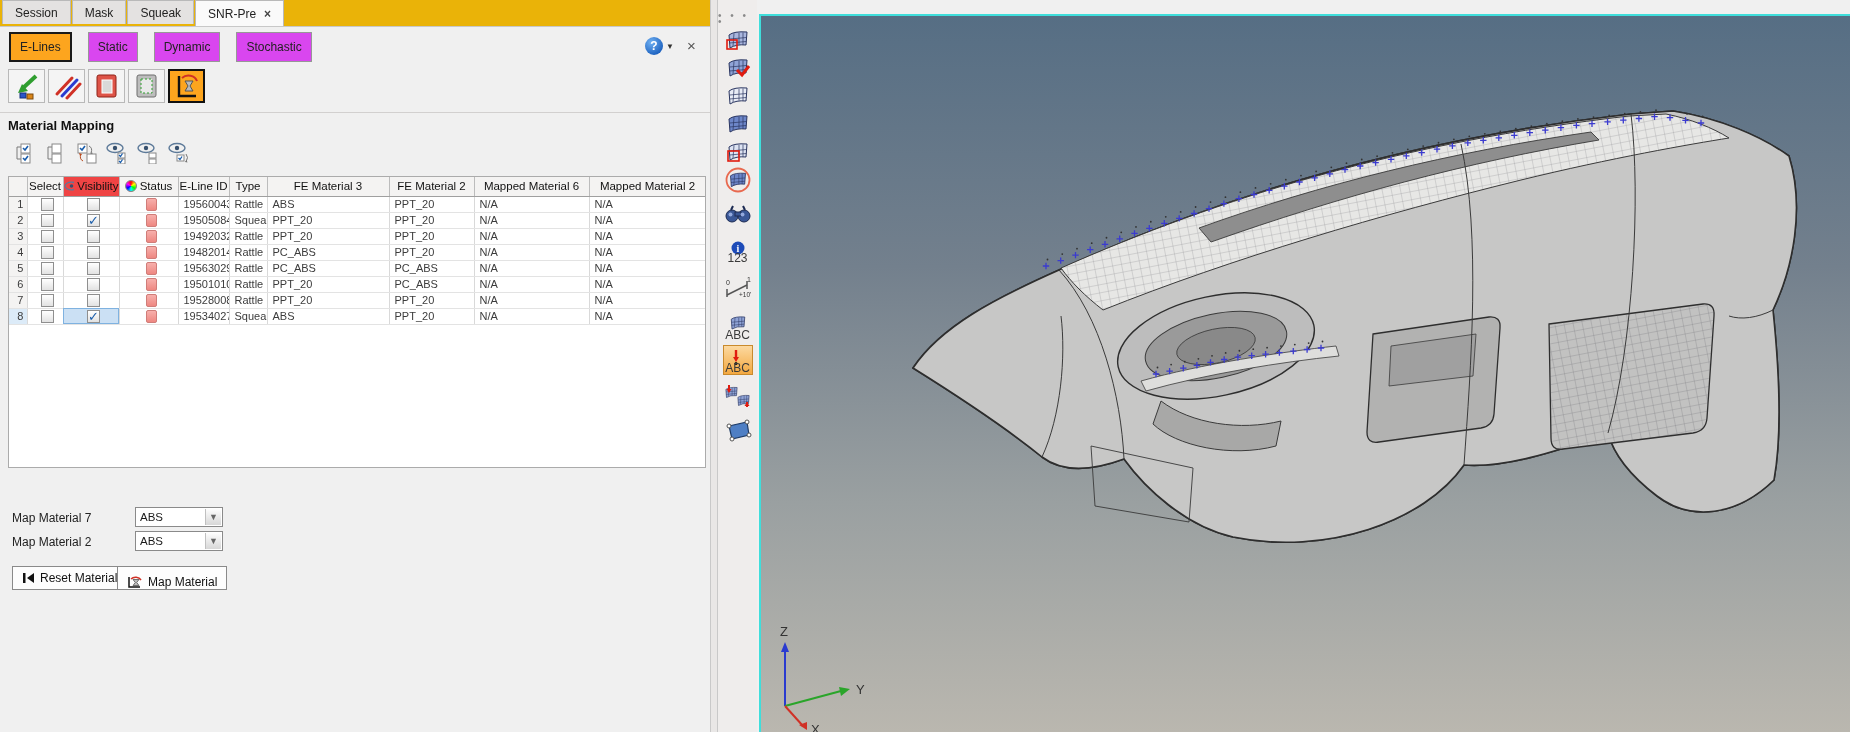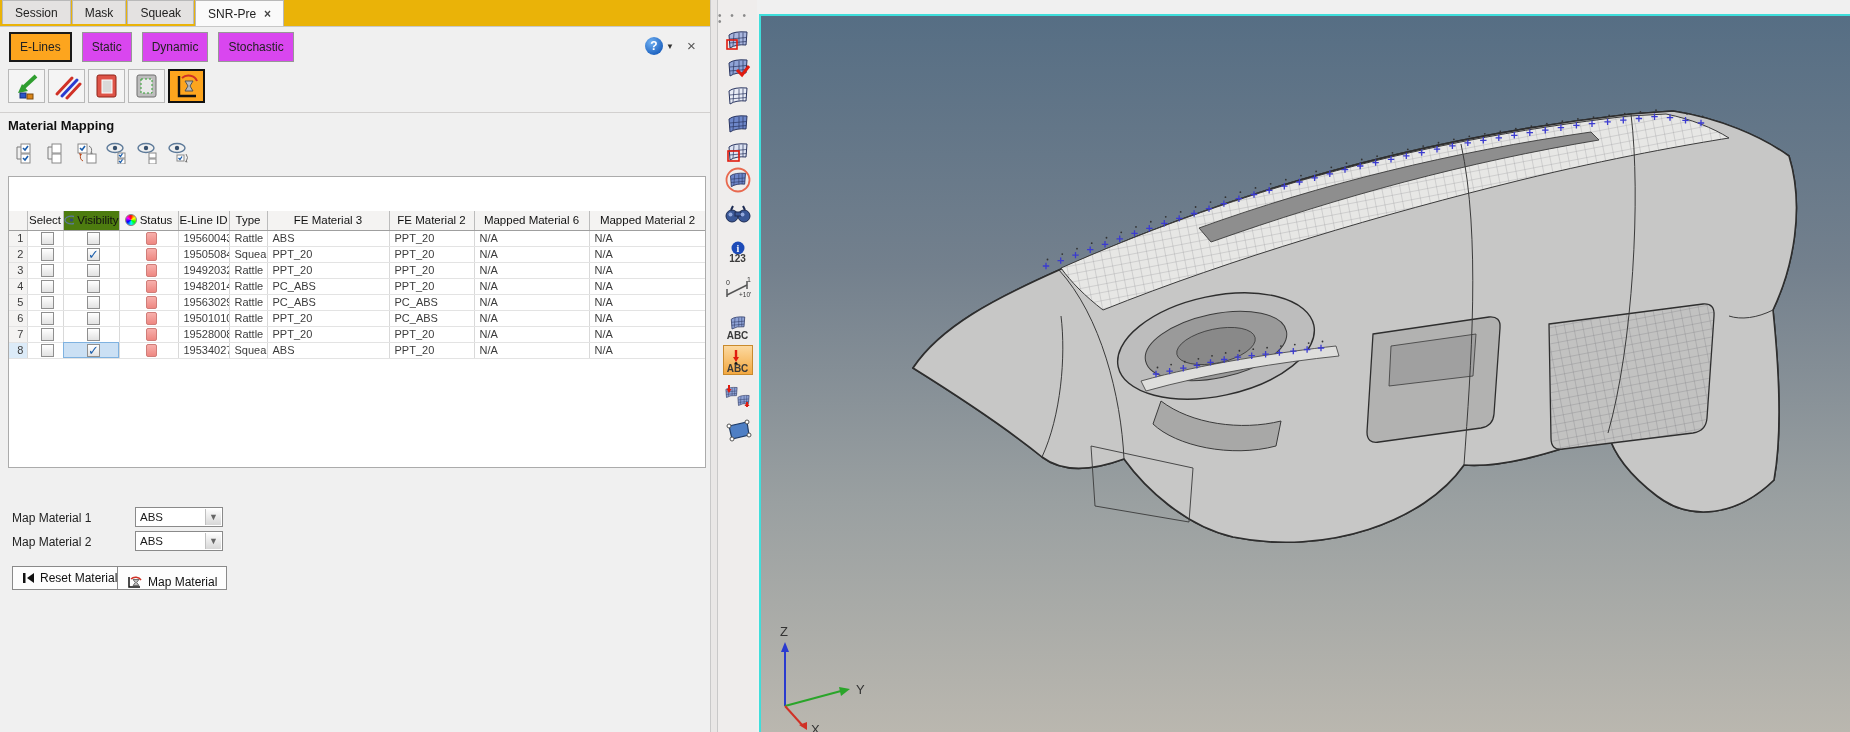--- a/index.html
+++ b/index.html
@@ -7,21 +7,21 @@
   body { font-family:"Liberation Sans","DejaVu Sans",sans-serif; font-size:12px; color:#1a1a1a; background:#f0f0f0; position:relative; }
 
   
   .left-panel { position:absolute; left:0; top:0; width:710px; height:732px; background:#f0f0f0; }
 
   .tabbar { position:absolute; left:0; top:0; width:710px; height:27px; border-bottom:1px solid #c8c8c8; background:#eab308; display:flex; align-items:flex-start; padding-left:2px; }
   .tab { height:24px; padding:4px 12px 3px 12px; border:1px solid #b9b9b9; border-bottom:none; background:#e4e2e1; margin-right:1px; font-size:12px; color:#222; display:flex; align-items:center; }
   .tab.active { background:#fafafa; height:26px; position:relative; z-index:2; }
   .tab-close { margin-left:8px; color:#444; font-weight:bold; font-size:12px; line-height:10px; cursor:default; }
 
-  .mode-tabs { position:absolute; left:9px; top:32px; height:31px; display:flex; gap:10px; }
+  .mode-tabs { position:absolute; left:9px; top:32px; height:31px; display:flex; gap:16px; }
   .mode-tab { height:30px; padding:0 9px; background:#d946ef; border:1px solid #979797; display:flex; align-items:center; font-size:12px; color:#222; }
   .mode-tab.active { background:#fda51e; border:2px solid #1a1a1a; font-weight:normal; }
 
   .help-controls { position:absolute; left:645px; top:36px; width:62px; height:20px; display:flex; align-items:center; gap:3px; }
   .help-btn { width:18px; height:18px; border-radius:50%; background:radial-gradient(circle at 35% 30%, #6fb0f2, #1d62c0 75%); color:#fff; font-weight:bold; font-size:12px; display:flex; align-items:center; justify-content:center; }
   .help-caret { font-size:8px; color:#333; }
   .panel-close { margin-left:10px; font-size:15px; color:#555; line-height:12px; }
 
   .main-toolbar { position:absolute; left:8px; top:69px; display:flex; gap:3px; }
   .tool-btn { width:37px; height:34px; background:#f4f4f4; border:1px solid #b9b9b9; display:flex; align-items:center; justify-content:center; }
@@ -29,23 +29,23 @@
 
   .h-sep { position:absolute; left:0; top:112px; width:710px; height:1px; background:#d2d0cf; }
 
   .section-title { position:absolute; left:8px; top:118px; font-size:13px; font-weight:bold; color:#111; }
 
   .list-toolbar { position:absolute; left:12px; top:141px; display:flex; gap:7px; }
   .mini-icon { width:24px; height:24px; display:flex; align-items:center; justify-content:center; }
 
   
   .table-wrap { position:absolute; left:8px; top:176px; width:698px; height:292px; background:#ffffff; border:1px solid #ababab; overflow:hidden; }
-  table.elines { border-collapse:collapse; table-layout:fixed; width:697px; font-size:11px;margin-top:34px; }
+  table.elines { border-collapse:collapse; table-layout:fixed; width:697px; font-size:11px; }
   table.elines th { height:19px; background:#f4f3f2; border-right:1px solid #bcbcbc; border-bottom:1px solid #9f9f9f; font-weight:normal; font-size:11.5px; color:#111; text-align:center; overflow:hidden; white-space:nowrap; }
-  table.elines th.hl { background:#4d7c0f; }
+  table.elines th.hl { background:#ef4444; }
   table.elines td { height:16px; border-right:1px solid #d9d9d9; border-bottom:1px solid #e3e3e3; overflow:hidden; white-space:nowrap; padding:0 0 0 5px; color:#3c3c3c; }
   td.cell-num { background:#f4f3f2; border-right:1px solid #bcbcbc; border-bottom:1px solid #cfcfcf; color:#555; text-align:center; padding:0; }
   td.center { text-align:center; padding:0; }
   td.cell-selected { background:#cbe0f4; outline:1px solid #7fb2e0; outline-offset:-1px; }
   td.cell-selected-num { background:#dcebf8; }
   .cb { display:inline-block; width:13px; height:13px; border:1px solid #8f8f8f; background:linear-gradient(#ffffff,#e2e2e2); position:relative; vertical-align:middle; }
   .cb.checked::after { content:"\2713"; position:absolute; left:0px; top:-2px; font-size:13px; font-weight:bold; color:#1a5dab; }
   .status-chip { display:inline-block; width:11px; height:13px; background:linear-gradient(#f7b0ac,#ee8781); border:1px solid #d07d79; border-radius:2px; vertical-align:middle; }
   .hdr-flex { display:flex; align-items:center; justify-content:center; gap:3px; }
   .color-wheel { width:12px; height:12px; border-radius:50%; background:conic-gradient(#f00,#ff0,#0f0,#0ff,#00f,#f0f,#f00); border:1px solid #888; display:inline-block; }
@@ -56,21 +56,21 @@
   .dd .dd-arrow { position:absolute; right:1px; top:1px; width:16px; height:16px; background:linear-gradient(#fdfdfd,#d7d7d7); border-left:1px solid #c0c0c0; color:#666; font-size:9px; text-align:center; line-height:16px; }
   .btn { position:absolute; height:24px; border:1px solid #8a8a8a; background:#fdfdfd; display:flex; align-items:center; gap:5px; padding:0 9px; font-size:12px; color:#111; }
 
   
   .splitter { position:absolute; left:710px; top:0; width:8px; height:732px; background:#e9e7e6; border-left:1px solid #c9c9c9; border-right:1px solid #c9c9c9; }
   .side-toolbar { position:absolute; left:718px; top:0; width:39px; height:732px; background:#efedec; display:flex; flex-direction:column; align-items:center; }
   .grip-dots { margin-top:13px; letter-spacing:3px; color:#8a8a8a; font-size:10px; line-height:6px; }
   .side-btn { width:30px; height:26px; margin-top:2px; display:flex; align-items:center; justify-content:center; }
   .side-btn.gap { margin-top:8px; }
   .side-btn.active { background:linear-gradient(#fcd9a0,#f3a840); border:1px solid #c98a2c; height:30px; }
-  .icon-text { font-size:10px; font-weight:bold; color:#3a3a3a; line-height:7px; }
+  .icon-text { font-size:12px; font-weight:normal; color:#3a3a3a; line-height:7px; }
 
   
   .viewport { position:absolute; left:759px; top:14px; width:1091px; height:718px; background:linear-gradient(#566e84 0%, #73808d 35%, #9aa0a1 68%, #bab7af 100%); border-left:2px solid #3fdedb; border-top:2px solid #3fdedb; }
   .vp-top-strip { position:absolute; left:757px; top:0; width:1093px; height:14px; background:#f0f0f0; }
   .vp-svg { position:absolute; left:0; top:0; }
 </style>
 </head>
 <body>
 
 <div class="left-panel">
@@ -337,21 +337,21 @@
       <td>Squeak</td>
       <td>ABS</td>
       <td>PPT_20</td>
       <td>N/A</td>
       <td>N/A</td>
     </tr>
         </tbody>
     </table>
   </div>
 
-  <div class="map-label" style="top:511px;">Map Material 1</div>
+  <div class="map-label" style="top:511px;">Map Material 7</div>
   <div class="dd" style="top:507px;">
     <span>ABS</span>
     <span class="dd-arrow">▼</span>
   </div>
   <div class="map-label" style="top:535px;text-align:right;">Map Material 2</div>
   <div class="dd" style="top:531px;">
     <span>ABS</span>
     <span class="dd-arrow">▼</span>
   </div>
 

